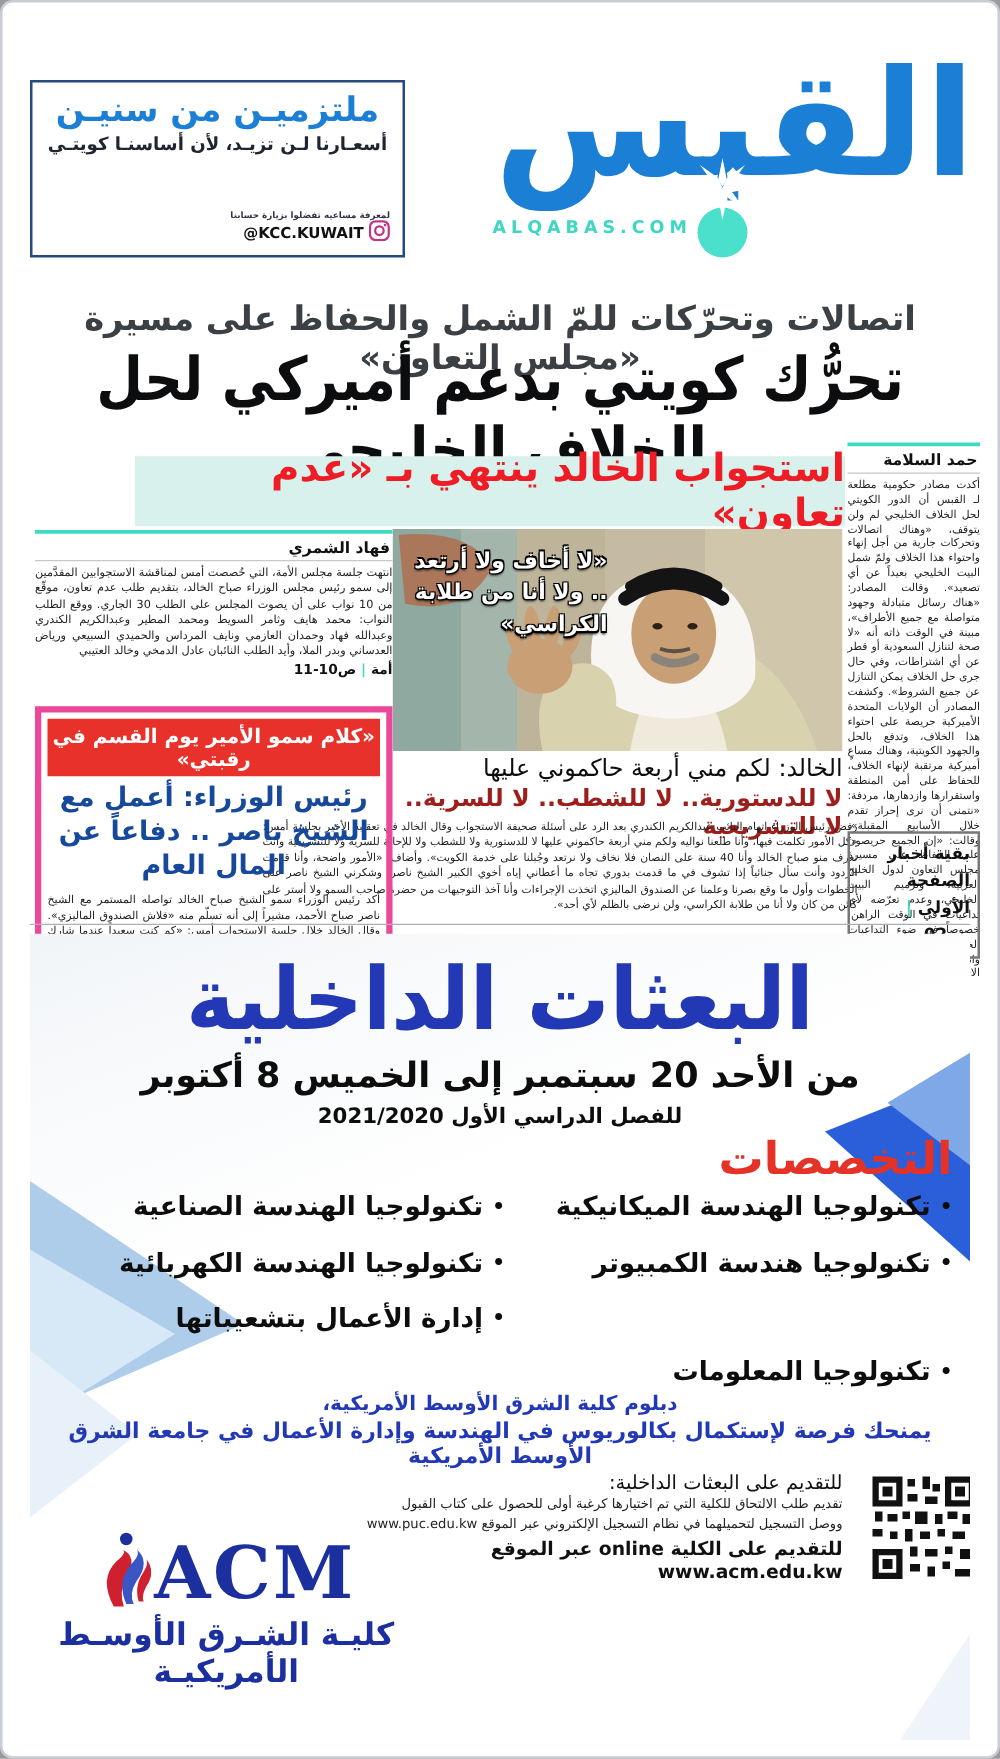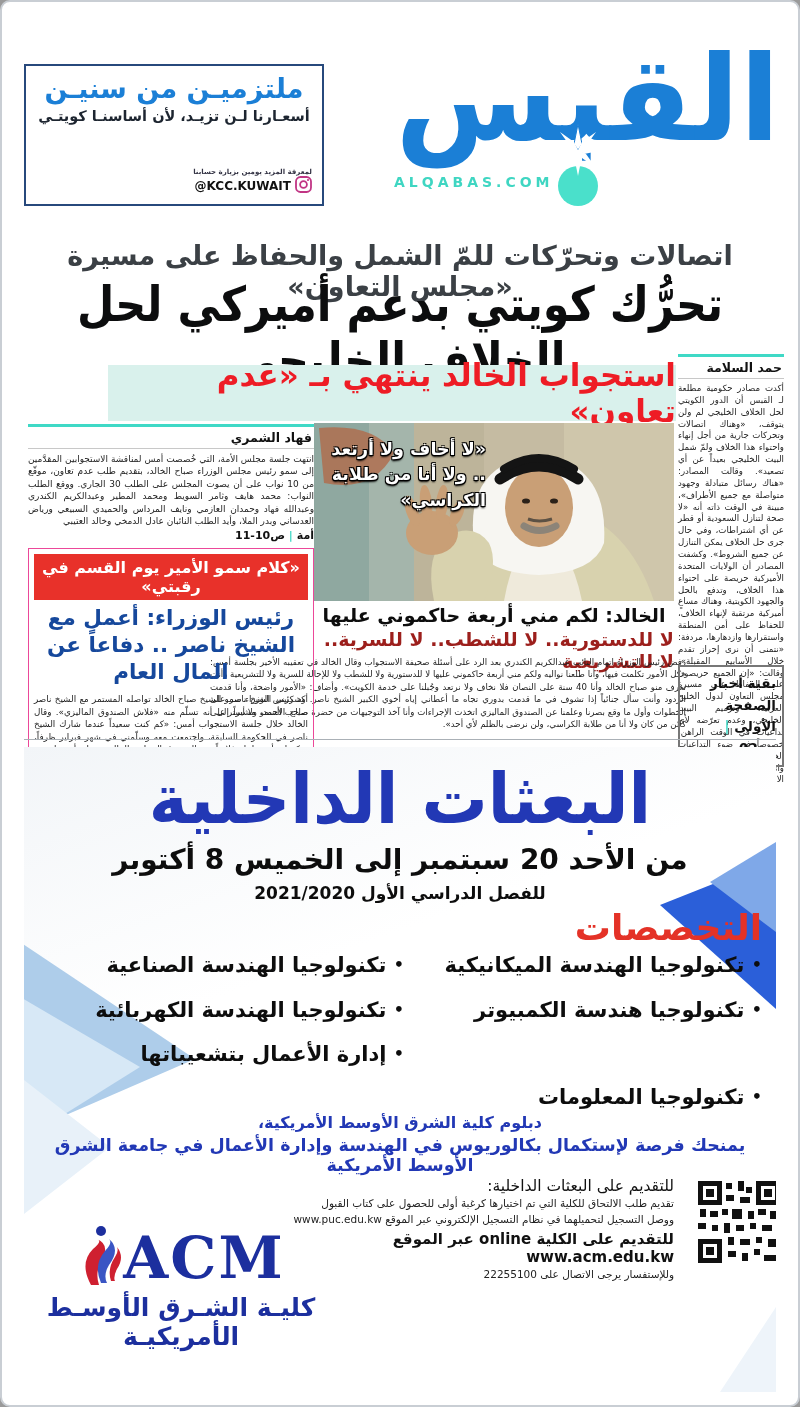--- a/index.html
+++ b/index.html
@@ -47,40 +47,40 @@
             font-weight:bold;font-size:43px;letter-spacing:-1px;transform:scaleY(1.12)}
 
   
   .mintband{top:363px;right:122px;width:568px;height:56px;background:#d9f1ec;
             display:flex;align-items:center;justify-content:center}
   .mintband span{color:#ee1c25;font-weight:bold;font-size:31px}
   .photo{top:421px;right:124px;width:360px;height:178px;overflow:hidden}
   .photo-quote{position:absolute;top:14px;left:12px;width:160px;text-align:right;
                color:#fff;font-weight:bold;font-size:17.5px;line-height:1.45;
                text-shadow:-1px -1px 0 #000,1px -1px 0 #000,-1px 1px 0 #000,1px 1px 0 #000,0 2px 2px #000}
-  .caption1{top:602px;right:124px;width:360px;text-align:center;color:#0d0d0d;
-            font-weight:bold;font-size:19px}
+  .caption1{top:602px;right:124px;width:360px;text-align:right;color:#0d0d0d;
+            font-weight:normal;font-size:19px}
   .caption2{top:626px;right:124px;width:360px;text-align:right;color:#9c1f1c;
             font-weight:bold;font-size:19px}
   .center-body{top:654px;right:112px;width:476px;font-size:8.6px;line-height:1.45;
                color:#222;text-align:justify}
 
   
   .col-right{top:352px;right:14px;width:106px}
   .col-left{top:422px;left:26px;width:286px}
   .byline{border-top:3px solid #3fd9c6;border-bottom:1px solid #c8c8c8;
           font-weight:bold;font-size:12.5px;color:#111;padding:3px 2px 3px;margin-bottom:4px}
   .small-body{font-size:9px;line-height:1.38;color:#222;text-align:justify}
   .pageref{font-weight:bold;font-size:11px;color:#111;margin-top:2px}
   .pageref .pipe{color:#3fd9c6;font-weight:bold}
   .morebox{top:663px;right:14px;width:106px;border:2px solid #777;padding:6px 6px;
            font-weight:bold;font-size:13.5px;color:#111;text-align:right;line-height:1.6}
   .morebox .pipe{color:#3fd9c6}
 
-  .subbox{margin-top:6px;border:1px solid #ec4899;padding:5px}
+  .subbox{margin-top:23px;border:5px solid #ec4899;padding:5px}
   .redbox{background:#e8312a;color:#fff;font-weight:bold;font-size:16px;
           text-align:center;padding:4px 2px;margin-bottom:5px}
   .bluehead{color:#16489c;font-weight:bold;font-size:21.5px;text-align:center;
             line-height:1.25;margin:4px 0 7px}
   .subbody{font-size:8.8px;line-height:1.42;color:#222;text-align:justify}
 
   .sep{top:737px;left:22px;right:22px;height:1px;background:#aab0b6}
 
   
   .ad{top:745px;left:22px;right:22px;height:645px;overflow:hidden;
@@ -115,21 +115,21 @@
 </head>
 <body>
 
 <div class="page">
 
   <div class="abs top-ad">
     <div class="top-ad-title">ملتزميـن من سنيـن</div>
     <div class="top-ad-sub">أسعـارنا لـن تزيـد، لأن أساسنـا كويتـي</div>
     <div class="top-ad-row">
       <div>
-        <div class="kcc-note">لمعرفة المزيد يومين بزيارة حسابنا</div>
+        <div class="kcc-note">لمعرفة مساعيه تفضلوا بزيارة حسابنا</div>
         <div class="kcc-insta">
           <span>
             <svg width="17" height="17" viewBox="0 0 17 17">
               <rect x="1" y="1" width="15" height="15" rx="4.5" fill="none" stroke="#c13584" stroke-width="1.8"></rect>
               <circle cx="8.5" cy="8.5" r="3.4" fill="none" stroke="#c13584" stroke-width="1.8"></circle>
               <circle cx="13" cy="4" r="1.1" fill="#c13584"></circle>
             </svg>
           </span>
           <span class="ltr">@KCC.KUWAIT</span>
         </div>
@@ -250,21 +250,20 @@
     <div class="spec r" style="top:338px"><span class="dot">•</span> <span>تكنولوجيا المعلومات</span></div>
 
     <div class="ad-dip1">دبلوم كلية الشرق الأوسط الأمريكية،</div>
     <div class="ad-dip2">يمنحك فرصة لإستكمال بكالوريوس في الهندسة وإدارة الأعمال في جامعة الشرق الأوسط الأمريكية</div>
 
     <div class="apply">
       <div class="apply-h">للتقديم على البعثات الداخلية:</div>
       <div class="apply-s">تقديم طلب الالتحاق للكلية التي تم اختيارها كرغبة أولى للحصول على كتاب القبول</div>
       <div class="apply-s">ووصل التسجيل لتحميلهما في نظام التسجيل الإلكتروني عبر الموقع www.puc.edu.kw</div>
       <div class="apply-b">للتقديم على الكلية online عبر الموقع www.acm.edu.kw</div>
-      <div class="apply-s">وللإستفسار يرجى الاتصال على 22255100</div>
     </div>
 
     <div class="qr">
       <svg width="86" height="86" viewBox="0 0 86 86">
         <rect width="86" height="86" fill="#fff"></rect>
         <g fill="#111">
           <rect x="2" y="2" width="24" height="24"></rect>
             <rect x="60" y="2" width="24" height="24"></rect>
           <rect x="2" y="60" width="24" height="24"></rect>
           <rect x="30" y="4" width="6" height="6"></rect>

